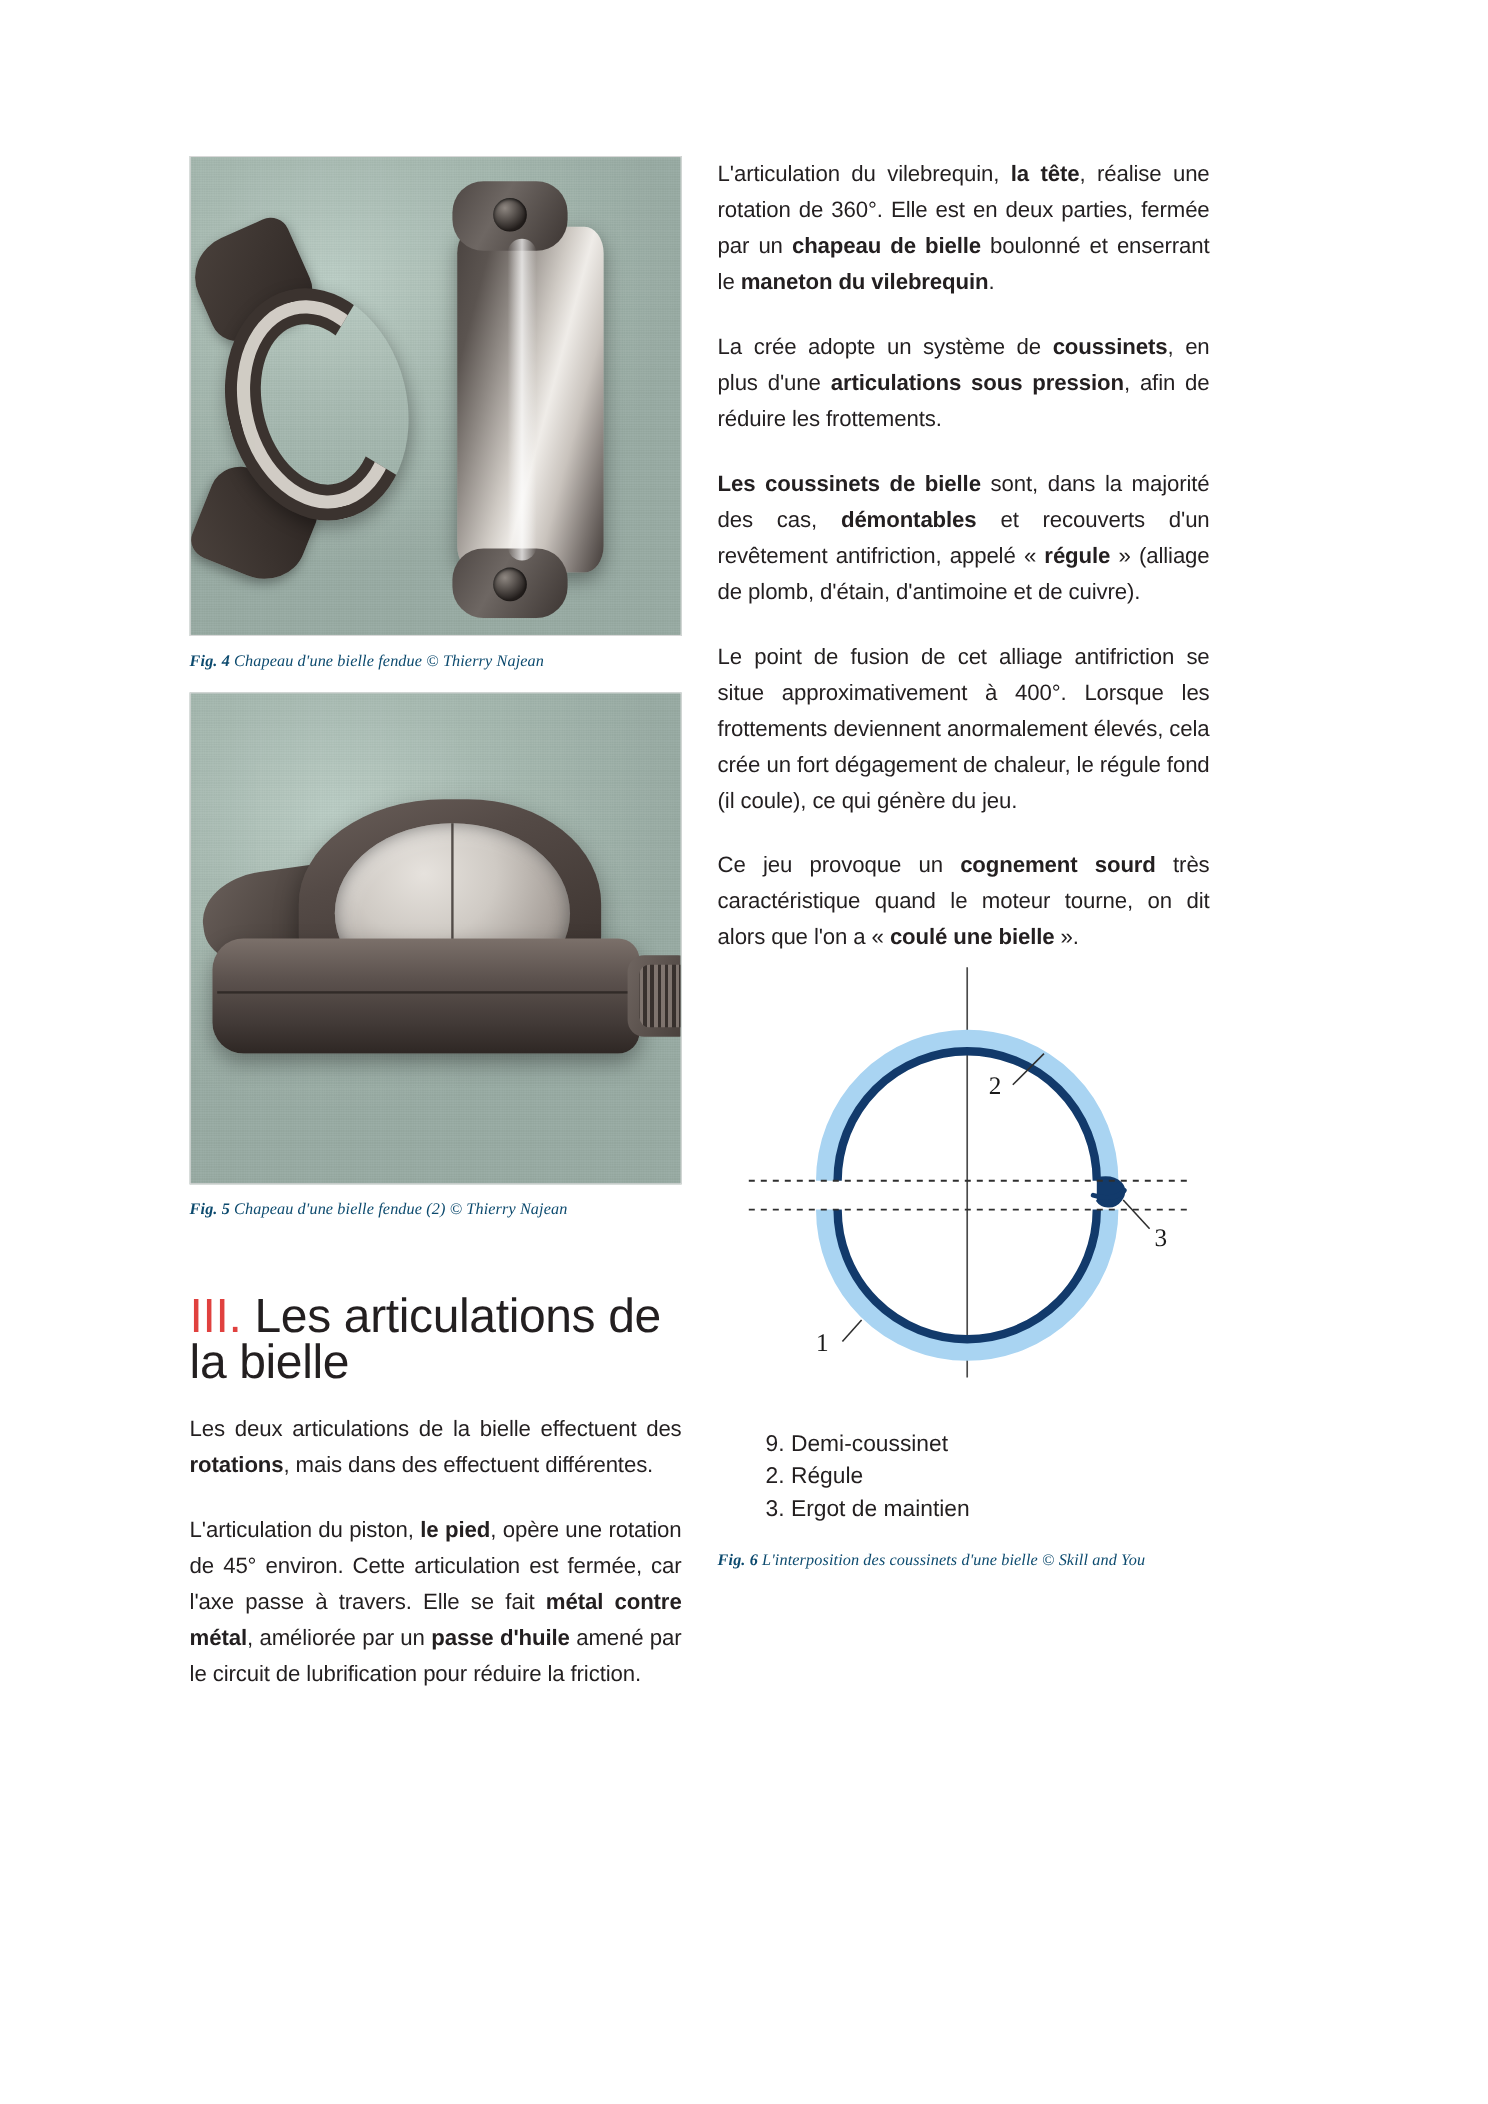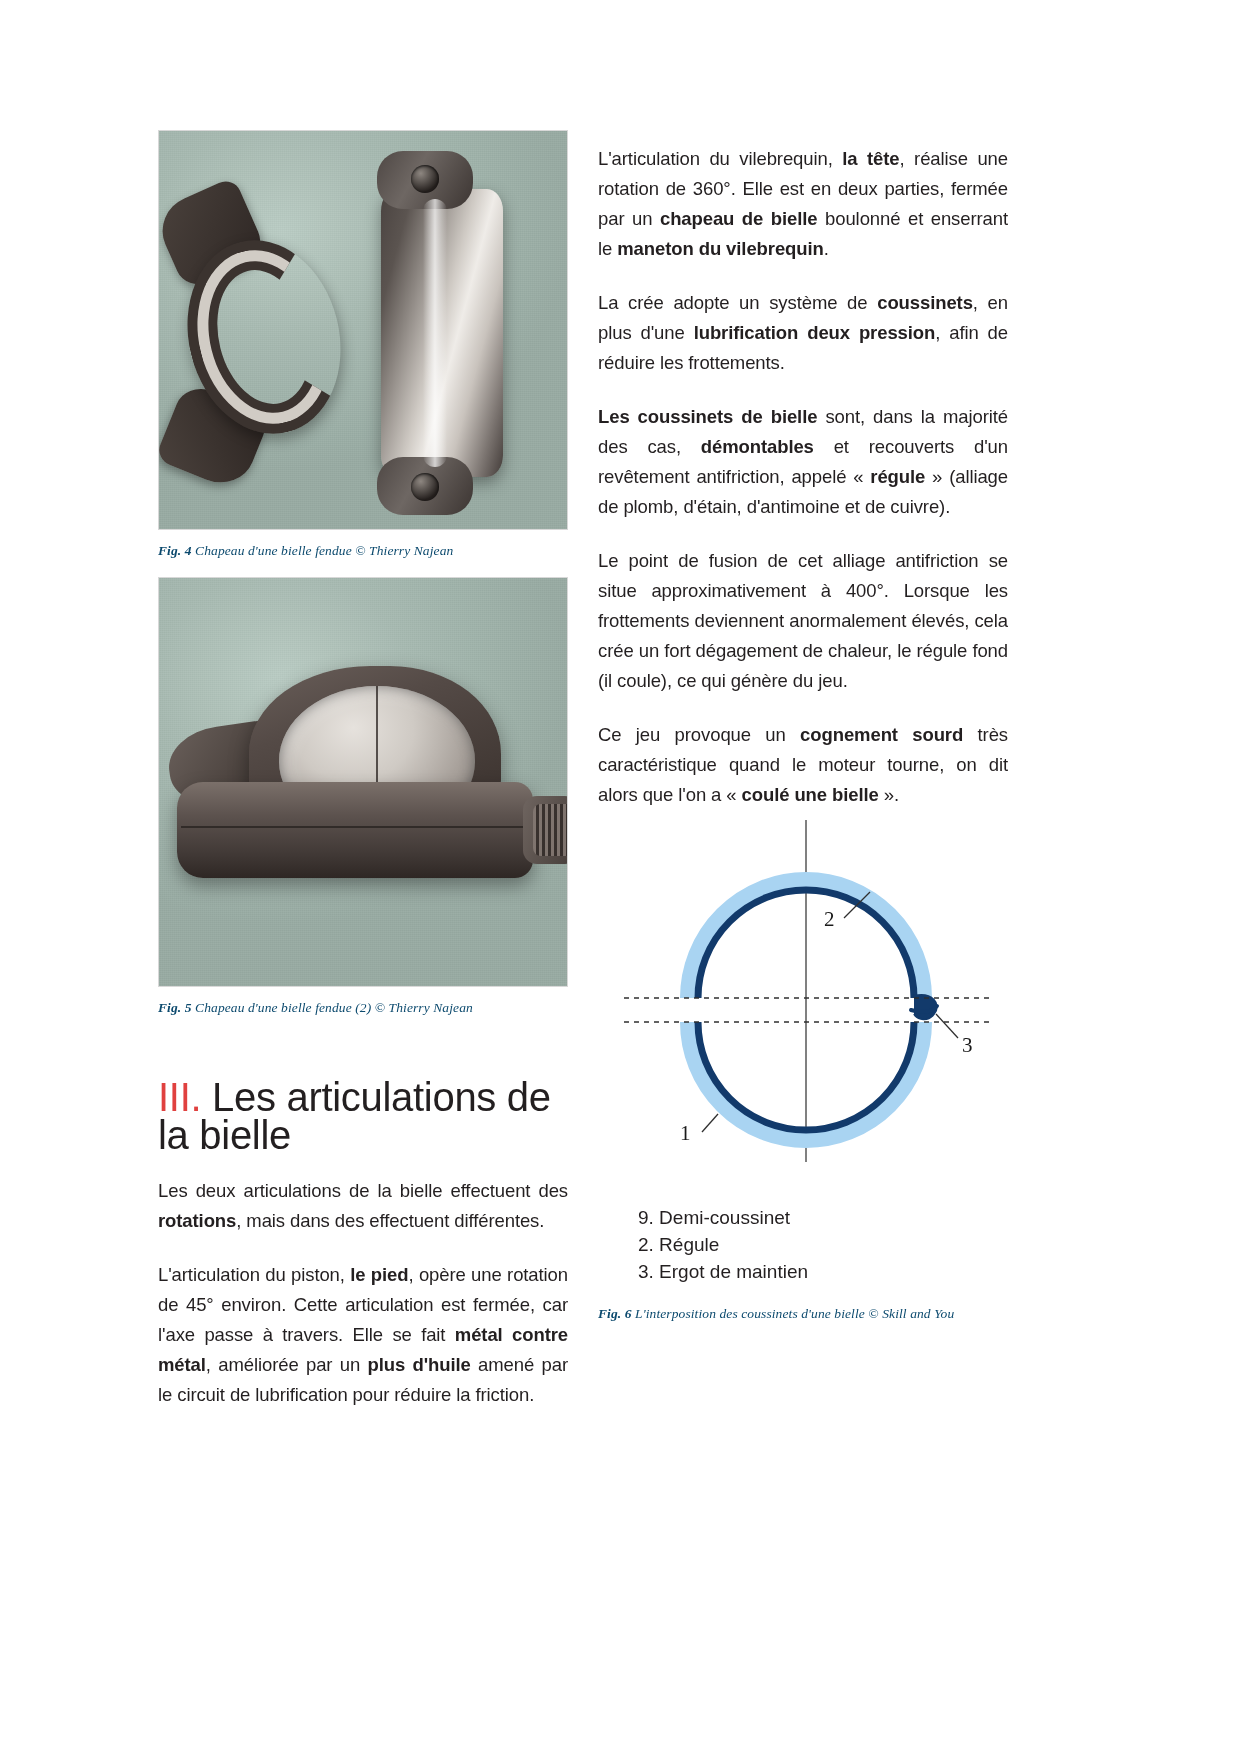--- a/index.html
+++ b/index.html
@@ -23,21 +23,21 @@
   
   .col-left {
     position: absolute;
     left: 158px;
     top: 130px;
     width: 410px;
   }
   .col-right {
     position: absolute;
     left: 598px;
-    top: 144px;
+    top: 130px;
     width: 410px;
   }
 
   
   p.body {
     margin: 0 0 24px 0;
     font-family: "Liberation Sans", sans-serif;
     font-size: 18.5px;
     line-height: 30px;
     text-align: justify;
@@ -319,29 +319,29 @@
       <span>Chapeau d'une bielle fendue (2) © Thierry Najean</span>
     </div>
 
     <h2 class="section-head" style="margin-top:62px">
       <span class="num">III.</span>
       <span>Les articulations de la bielle</span>
     </h2>
 
     <div id="left-paras">
         <p class="body"><span>Les deux articulations de la bielle effectuent des </span><b>rotations</b><span>, mais dans des effectuent différentes.</span></p>
-        <p class="body"><span>L'articulation du piston, </span><b>le pied</b><span>, opère une rotation de 45° environ. Cette articulation est fermée, car l'axe passe à travers. Elle se fait </span><b>métal contre métal</b><span>, améliorée par un </span><b>plus d'huile</b><span> amené par le circuit de lubrification pour réduire la friction.</span></p>
+        <p class="body"><span>L'articulation du piston, </span><b>le pied</b><span>, opère une rotation de 45° environ. Cette articulation est fermée, car l'axe passe à travers. Elle se fait </span><b>métal contre métal</b><span>, améliorée par un </span><b>passe d'huile</b><span> amené par le circuit de lubrification pour réduire la friction.</span></p>
       </div>
   </div>
 
   <div class="col-right">
 
     <div id="right-paras">
         <p class="body"><span>L'articulation du vilebrequin, </span><b>la tête</b><span>, réalise une rotation de 360°. Elle est en deux parties, fermée par un </span><b>chapeau de bielle</b><span> boulonné et enserrant le </span><b>maneton du vilebrequin</b><span>.</span></p>
-        <p class="body"><span>La crée adopte un système de </span><b>coussinets</b><span>, en plus d'une </span><b>lubrification deux pression</b><span>, afin de réduire les frottements.</span></p>
+        <p class="body"><span>La crée adopte un système de </span><b>coussinets</b><span>, en plus d'une </span><b>articulations sous pression</b><span>, afin de réduire les frottements.</span></p>
         <p class="body"><b>Les coussinets de bielle</b><span> sont, dans la majorité des cas, </span><b>démontables</b><span> et recouverts d'un revêtement antifriction, appelé « </span><b>régule</b><span> » (alliage de plomb, d'étain, d'antimoine et de cuivre).</span></p>
         <p class="body"><span>Le point de fusion de cet alliage antifriction se situe approximativement à 400°. Lorsque les frottements deviennent anormalement élevés, cela crée un fort dégagement de chaleur, le régule fond (il coule), ce qui génère du jeu.</span></p>
         <p class="body"><span>Ce jeu provoque un </span><b>cognement sourd</b><span> très caractéristique quand le moteur tourne, on dit alors que l'on a « </span><b>coulé une bielle</b><span> ».</span></p>
       </div>
 
     <div class="diagram-wrap">
       <svg width="408" height="380" viewBox="0 0 408 380">
 
         <line x1="208" y1="6" x2="208" y2="348" stroke="#4a4a4a" stroke-width="1.4"></line>
 

